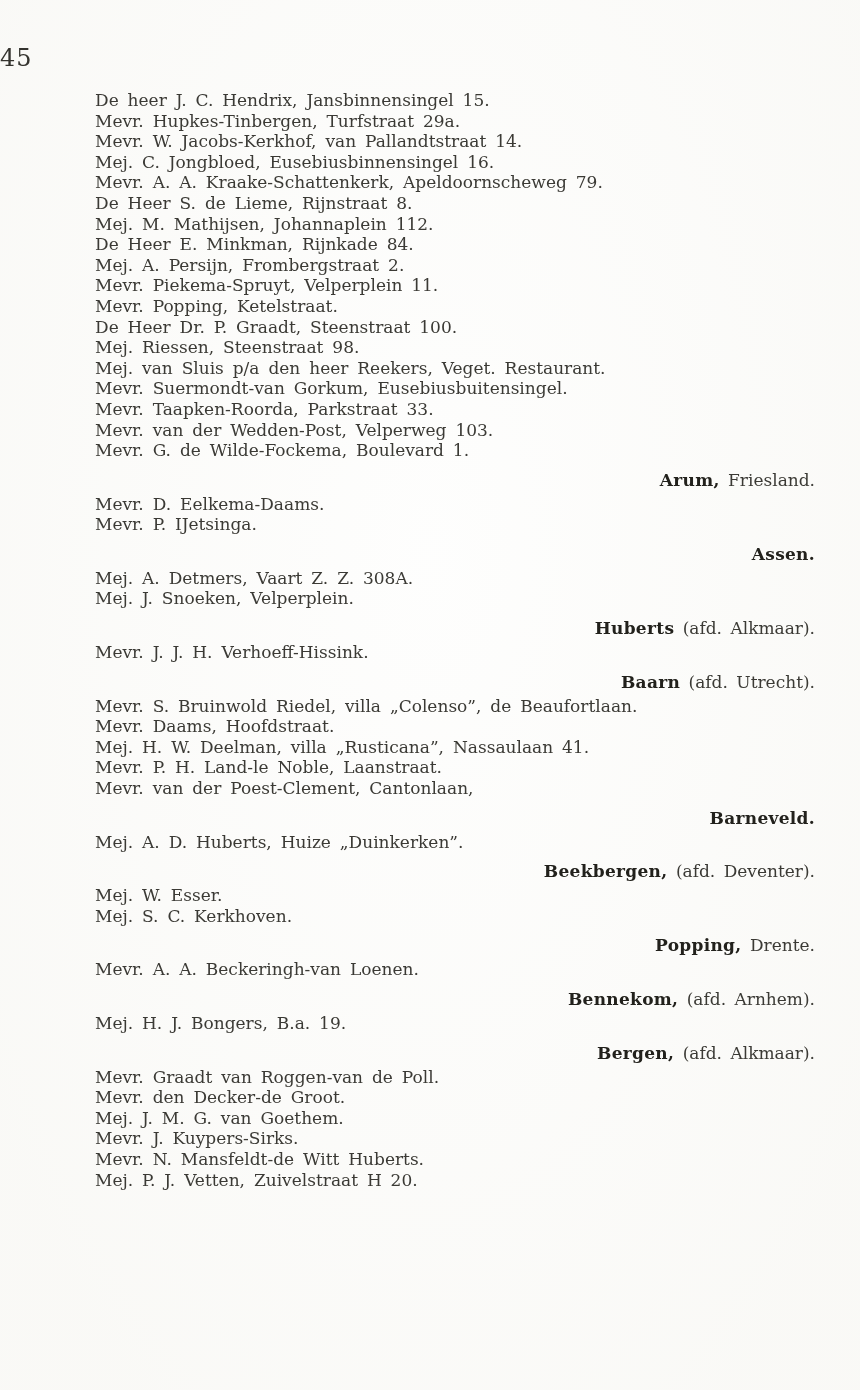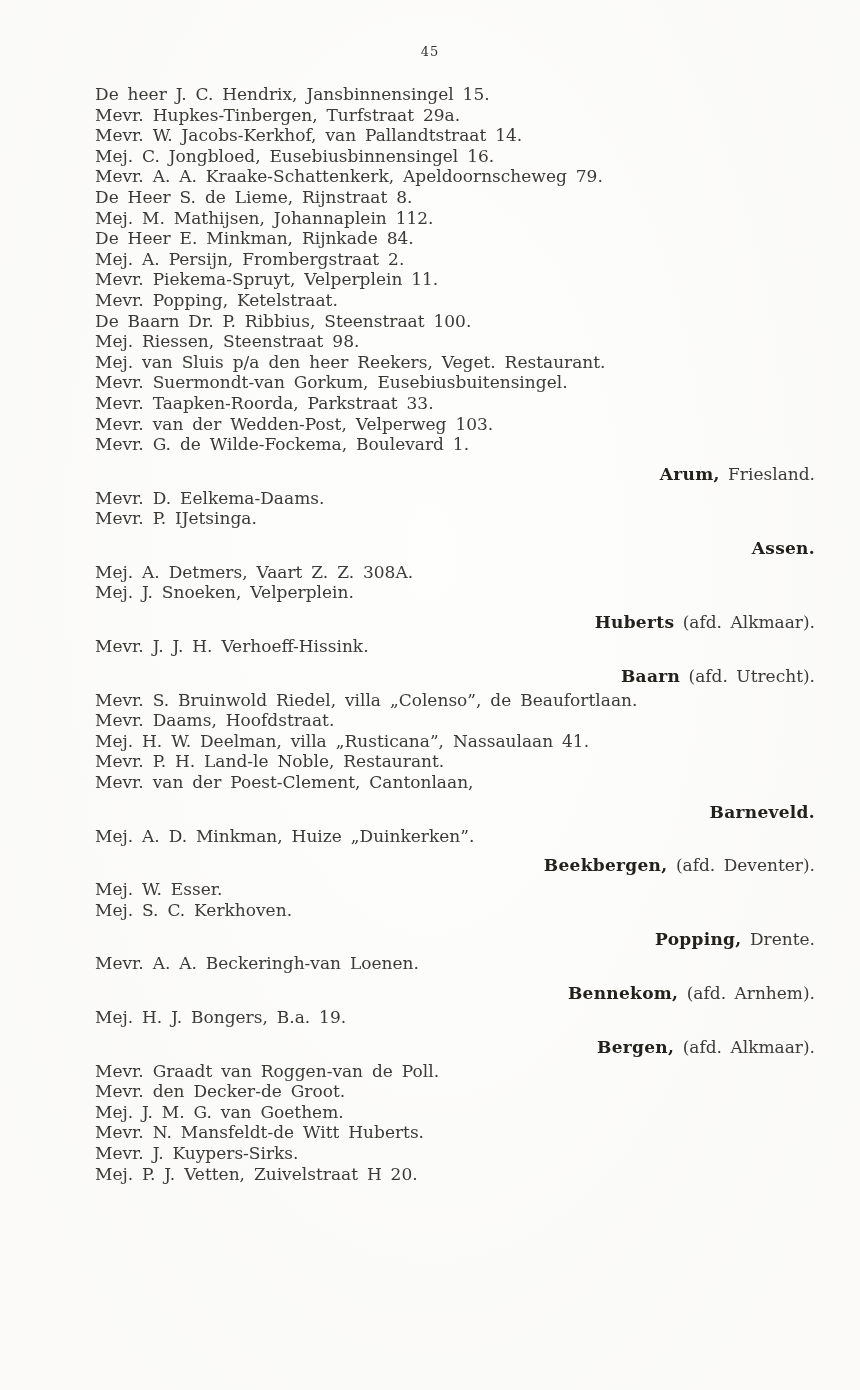--- a/index.html
+++ b/index.html
@@ -13,27 +13,26 @@
     height: 1390px;
     background:
       radial-gradient(ellipse at 50% 40%, rgba(255,255,255,0.6) 0%, rgba(245,244,240,0.35) 85%),
       #fcfcfa;
     font-family: "DejaVu Serif", "Liberation Serif", serif;
     color: #3b3a35;
     overflow: hidden;
   }
   .page-number {
     padding-top: 44px;
-    text-align: center;
-    font-size: 13px;
+    font-size: 24px;
     letter-spacing: 1px;
     color: #34332e;
   }
   .content {
-    margin: 25px 45px 0 95px;
+    margin: 18px 45px 0 95px;
     width: 720px;
   }
   .entry {
     margin: 0;
     font-size: 17px;
     line-height: 20.6px;
     word-spacing: 3.5px;
     white-space: nowrap;
     color: #3b3a35;
   }
@@ -66,21 +65,21 @@
         <p class="entry">Mevr. Hupkes-Tinbergen, Turfstraat 29a.</p>
         <p class="entry">Mevr. W. Jacobs-Kerkhof, van Pallandtstraat 14.</p>
         <p class="entry">Mej. C. Jongbloed, Eusebiusbinnensingel 16.</p>
         <p class="entry">Mevr. A. A. Kraake-Schattenkerk, Apeldoornscheweg 79.</p>
         <p class="entry">De Heer S. de Lieme, Rijnstraat 8.</p>
         <p class="entry">Mej. M. Mathijsen, Johannaplein 112.</p>
         <p class="entry">De Heer E. Minkman, Rijnkade 84.</p>
         <p class="entry">Mej. A. Persijn, Frombergstraat 2.</p>
         <p class="entry">Mevr. Piekema-Spruyt, Velperplein 11.</p>
         <p class="entry">Mevr. Popping, Ketelstraat.</p>
-        <p class="entry">De Baarn Dr. P. Ribbius, Steenstraat 100.</p>
+        <p class="entry">De Heer Dr. P. Graadt, Steenstraat 100.</p>
         <p class="entry">Mej. Riessen, Steenstraat 98.</p>
         <p class="entry">Mej. van Sluis p/a den heer Reekers, Veget. Restaurant.</p>
         <p class="entry">Mevr. Suermondt-van Gorkum, Eusebiusbuitensingel.</p>
         <p class="entry">Mevr. Taapken-Roorda, Parkstraat 33.</p>
         <p class="entry">Mevr. van der Wedden-Post, Velperweg 103.</p>
         <p class="entry">Mevr. G. de Wilde-Fockema, Boulevard 1.</p>
       </section>
 
   <section class="section">
     <h2 class="heading"><span class="city">Arum,</span><span class="suffix"> Friesland.</span></h2>
@@ -97,27 +96,27 @@
   <section class="section">
     <h2 class="heading"><span class="city">Huberts</span><span class="suffix"> (afd. Alkmaar).</span></h2>
   <p class="entry">Mevr. J. J. H. Verhoeff-Hissink.</p>
       </section>
 
   <section class="section">
     <h2 class="heading"><span class="city">Baarn</span><span class="suffix"> (afd. Utrecht).</span></h2>
   <p class="entry">Mevr. S. Bruinwold Riedel, villa „Colenso”, de Beaufortlaan.</p>
         <p class="entry">Mevr. Daams, Hoofdstraat.</p>
         <p class="entry">Mej. H. W. Deelman, villa „Rusticana”, Nassaulaan 41.</p>
-        <p class="entry">Mevr. P. H. Land-le Noble, Restaurant.</p>
+        <p class="entry">Mevr. P. H. Land-le Noble, Laanstraat.</p>
         <p class="entry">Mevr. van der Poest-Clement, Cantonlaan,</p>
       </section>
 
   <section class="section">
     <h2 class="heading"><span class="city">Barneveld.</span><span class="suffix"></span></h2>
-  <p class="entry">Mej. A. D. Minkman, Huize „Duinkerken”.</p>
+  <p class="entry">Mej. A. D. Huberts, Huize „Duinkerken”.</p>
       </section>
 
   <section class="section">
     <h2 class="heading"><span class="city">Beekbergen,</span><span class="suffix"> (afd. Deventer).</span></h2>
   <p class="entry">Mej. W. Esser.</p>
         <p class="entry">Mej. S. C. Kerkhoven.</p>
       </section>
 
   <section class="section">
     <h2 class="heading"><span class="city">Popping,</span><span class="suffix"> Drente.</span></h2>
@@ -130,18 +129,18 @@
       </section>
 
   <section class="section">
     <h2 class="heading"><span class="city">Bergen,</span><span class="suffix"> (afd. Alkmaar).</span></h2>
   <p class="entry">Mevr. Graadt van Roggen-van de Poll.</p>
       </section>
 
   <section class="section">
   <p class="entry">Mevr. den Decker-de Groot.</p>
         <p class="entry">Mej. J. M. G. van Goethem.</p>
+        <p class="entry">Mevr. J. Kuypers-Sirks.</p>
         <p class="entry">Mevr. N. Mansfeldt-de Witt Huberts.</p>
-        <p class="entry">Mevr. J. Kuypers-Sirks.</p>
         <p class="entry">Mej. P. J. Vetten, Zuivelstraat H 20.</p>
       </section>
 </div>
 </div>
 
 </body></html>

